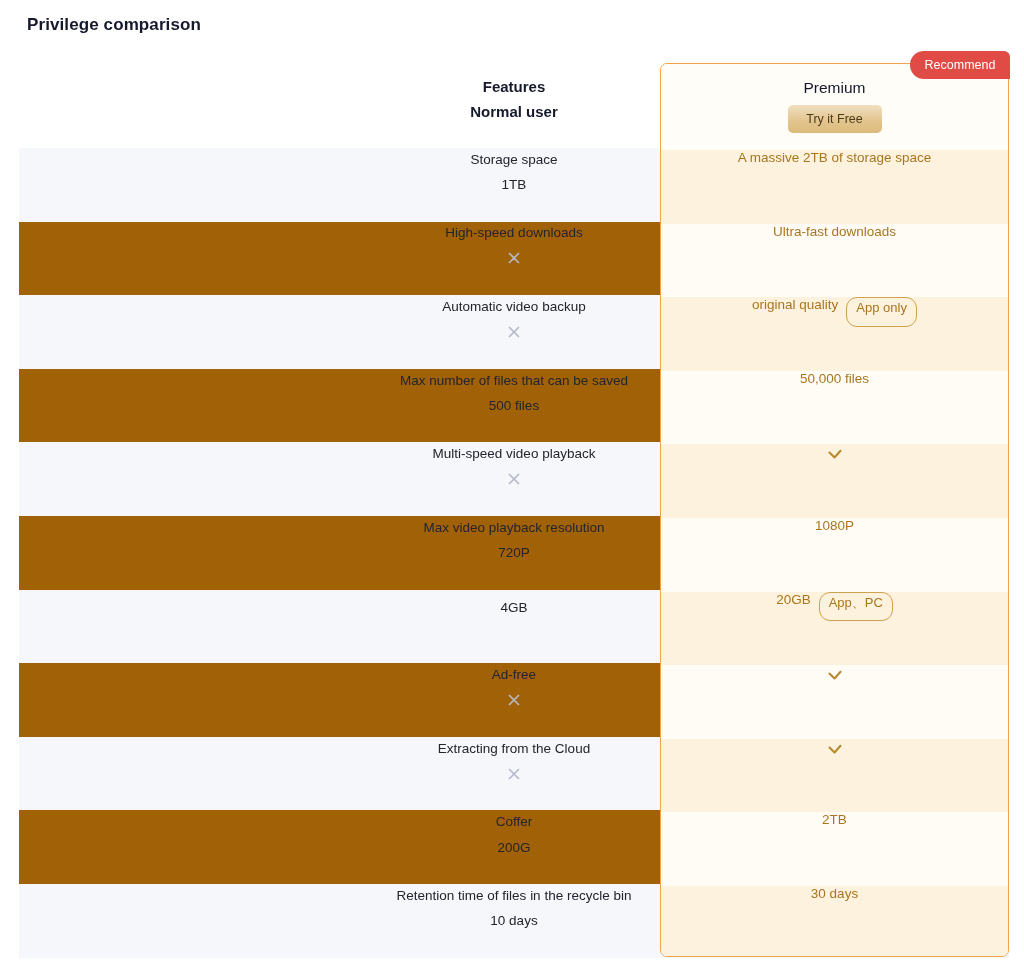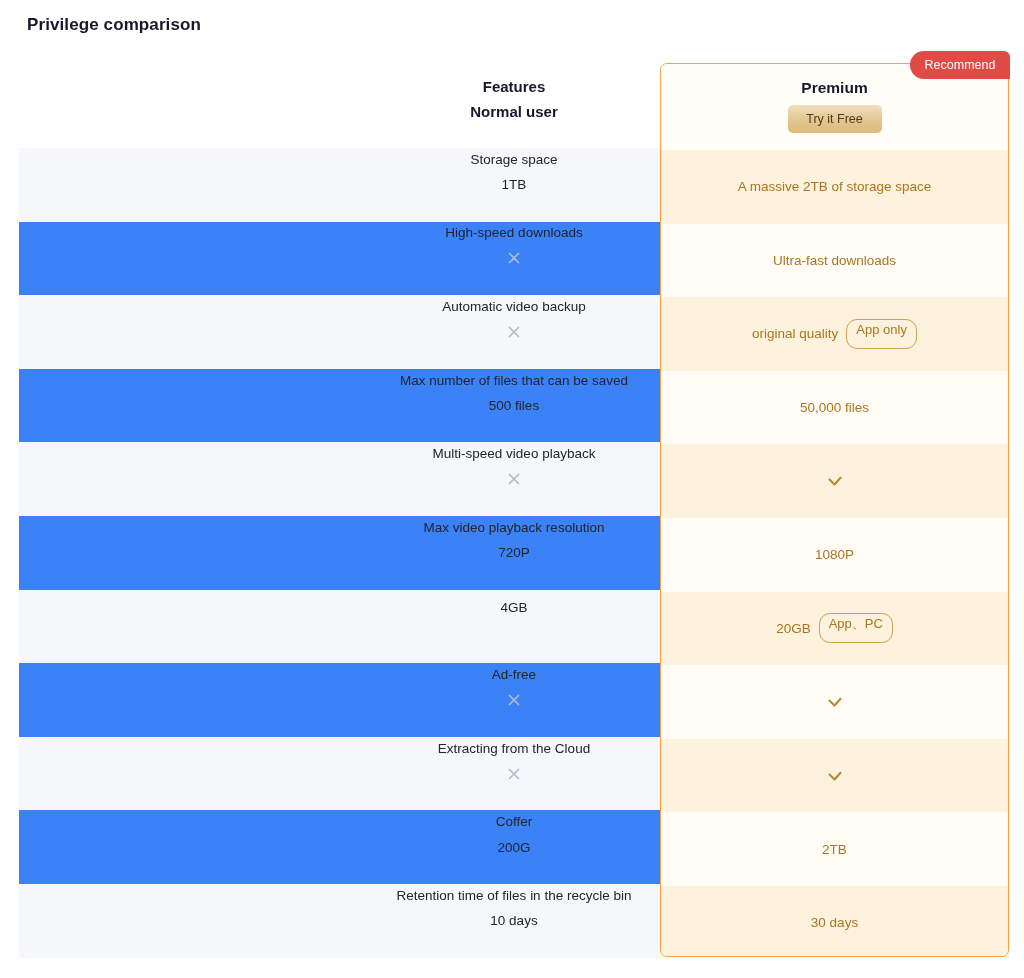--- a/index.html
+++ b/index.html
@@ -37,21 +37,21 @@
   }
 
   .row {
     position: relative;
     display: flex;
     width: 990px;
     align-items: center;
     flex-direction: column;
   }
   .row.stripe  { background: #f6f7fa; }
-  .row.plain   { background: #3b82f6; }
+  .row.plain   { background: #a16207; }
 
   .head-row { height: 74px; background: #ffffff; }
   .body-row { height: 73.6px; }
 
   .cell {
     display: flex;
     align-items: center;
     justify-content: center;
     text-align: center;
     height: 100%;
@@ -102,21 +102,21 @@
     height: 86px;
     display: flex;
     flex-direction: column;
     align-items: center;
     justify-content: flex-start;
     padding-top: 15px;
     background: #fffdf8;
   }
   .premium-title {
     font-size: 15.5px;
-    font-weight: bold;
+    font-weight: normal;
     color: #16182b;
     margin-bottom: 8px;
   }
   .try-free-btn {
     width: 94px;
     height: 28px;
     border: none;
     border-radius: 5px;
     background: linear-gradient(180deg, #f0dfc0 0%, #e3c68f 55%, #dcba7c 100%);
     color: #4c3a1c;
@@ -124,21 +124,21 @@
     font-family: "Liberation Sans", sans-serif;
     cursor: pointer;
     display: flex;
     align-items: center;
     justify-content: center;
   }
 
   .prow {
     height: 73.6px;
     display: flex;
-    align-items: center;
+    align-items: flex-start;
     justify-content: center;
     gap: 8px;
     font-size: 13.5px;
     color: #a9761f;
   }
   .prow.tint  { background: #fdf2de; }
   .prow.light { background: #fffcf6; }
 
   .check-icon {
     display: inline-block;

